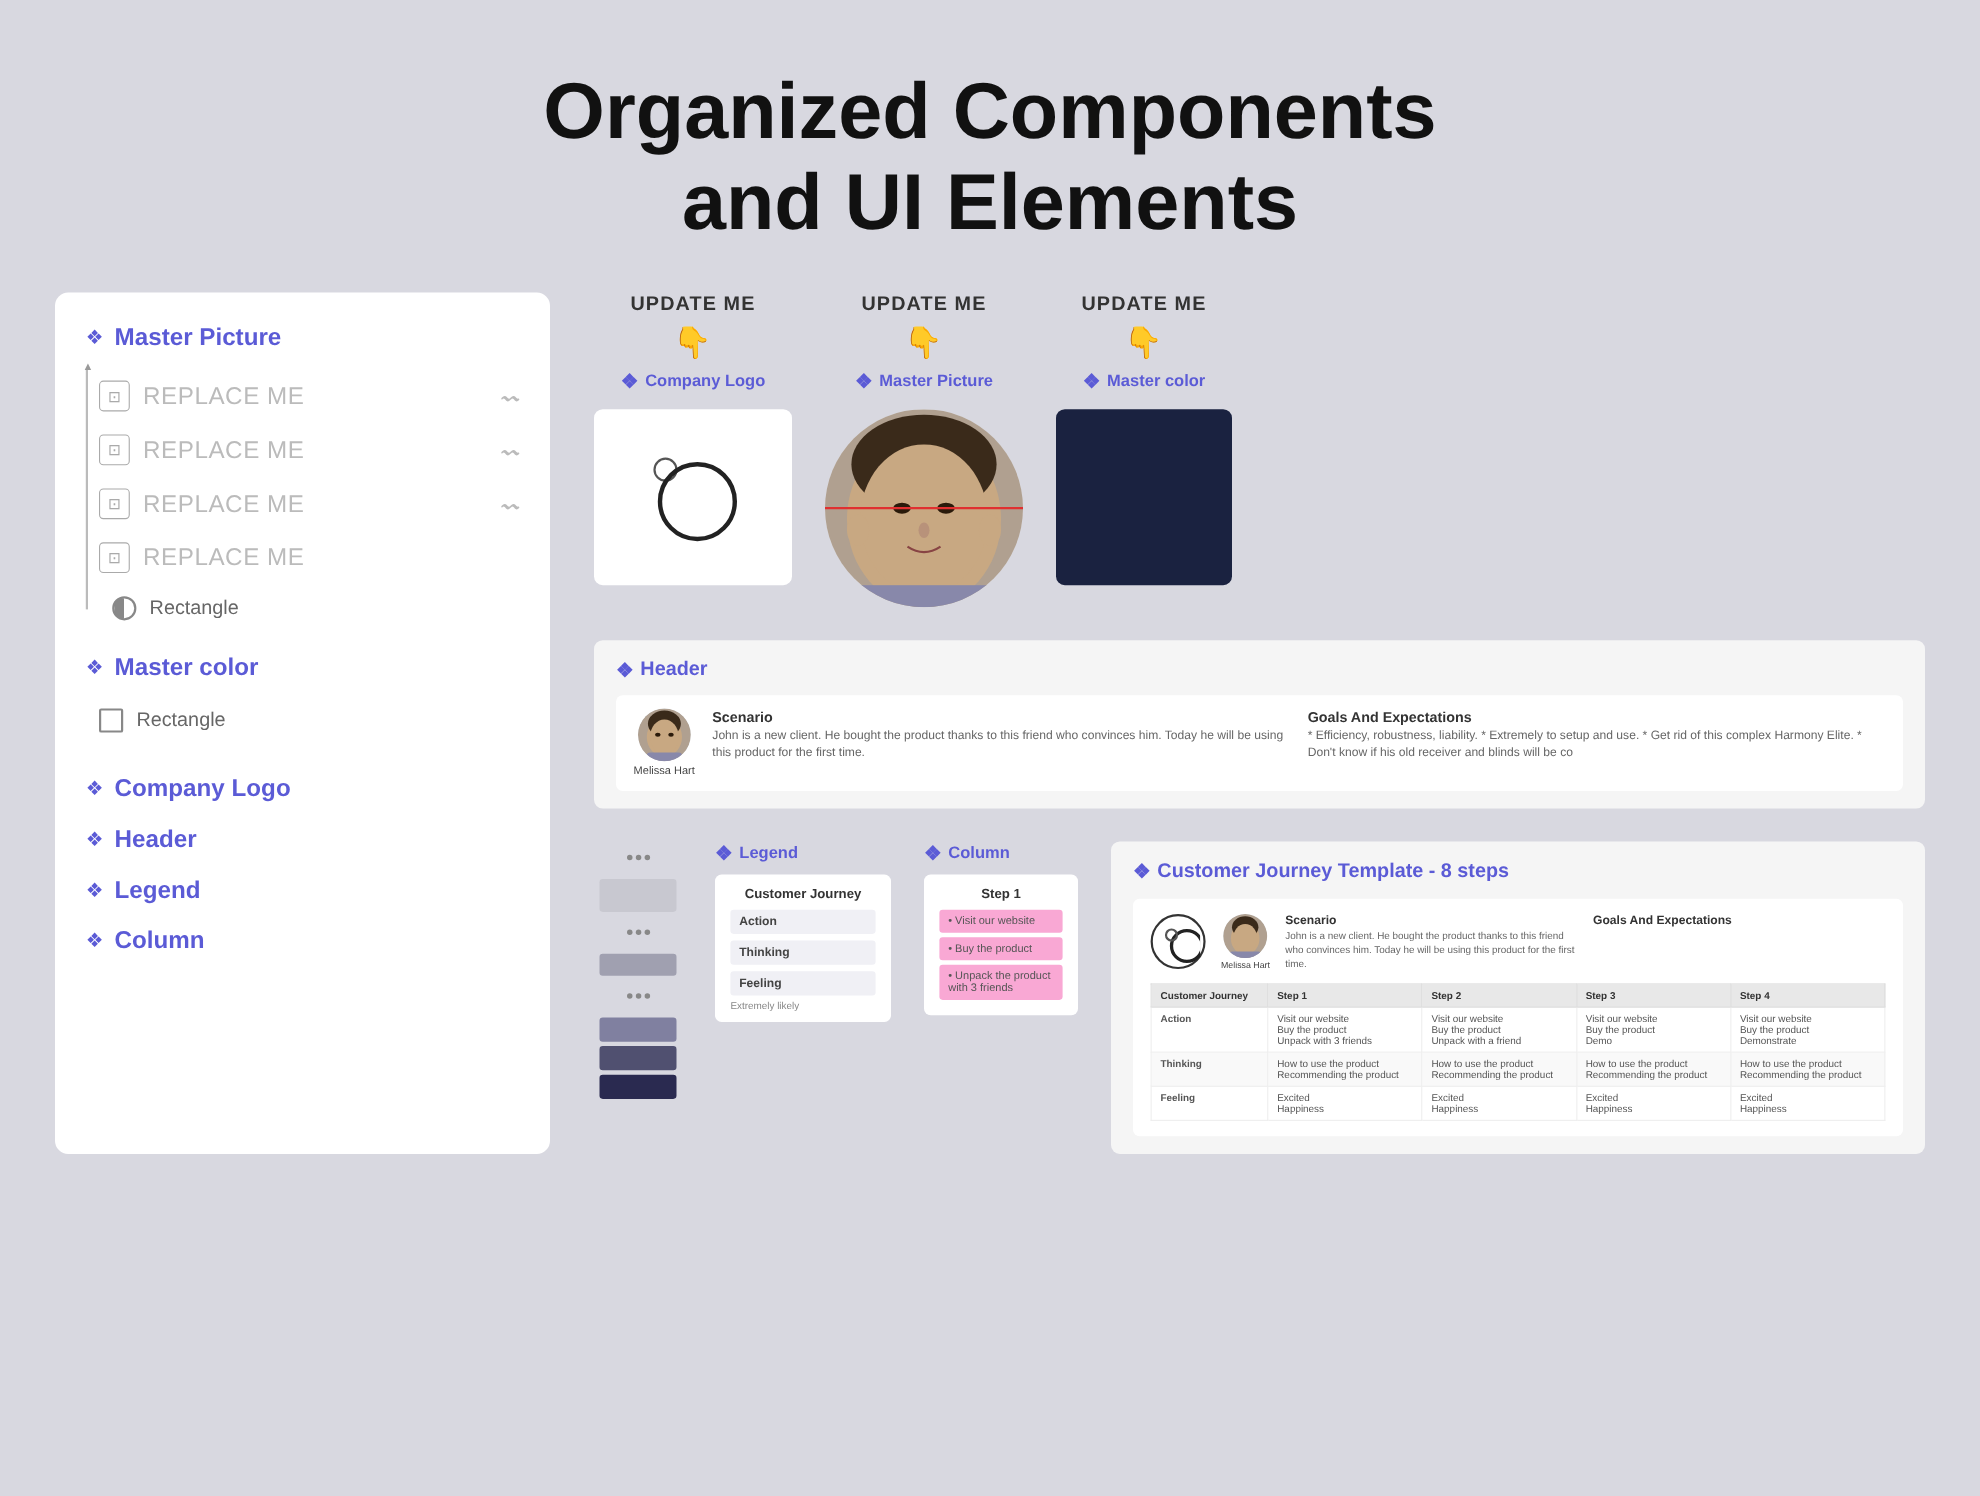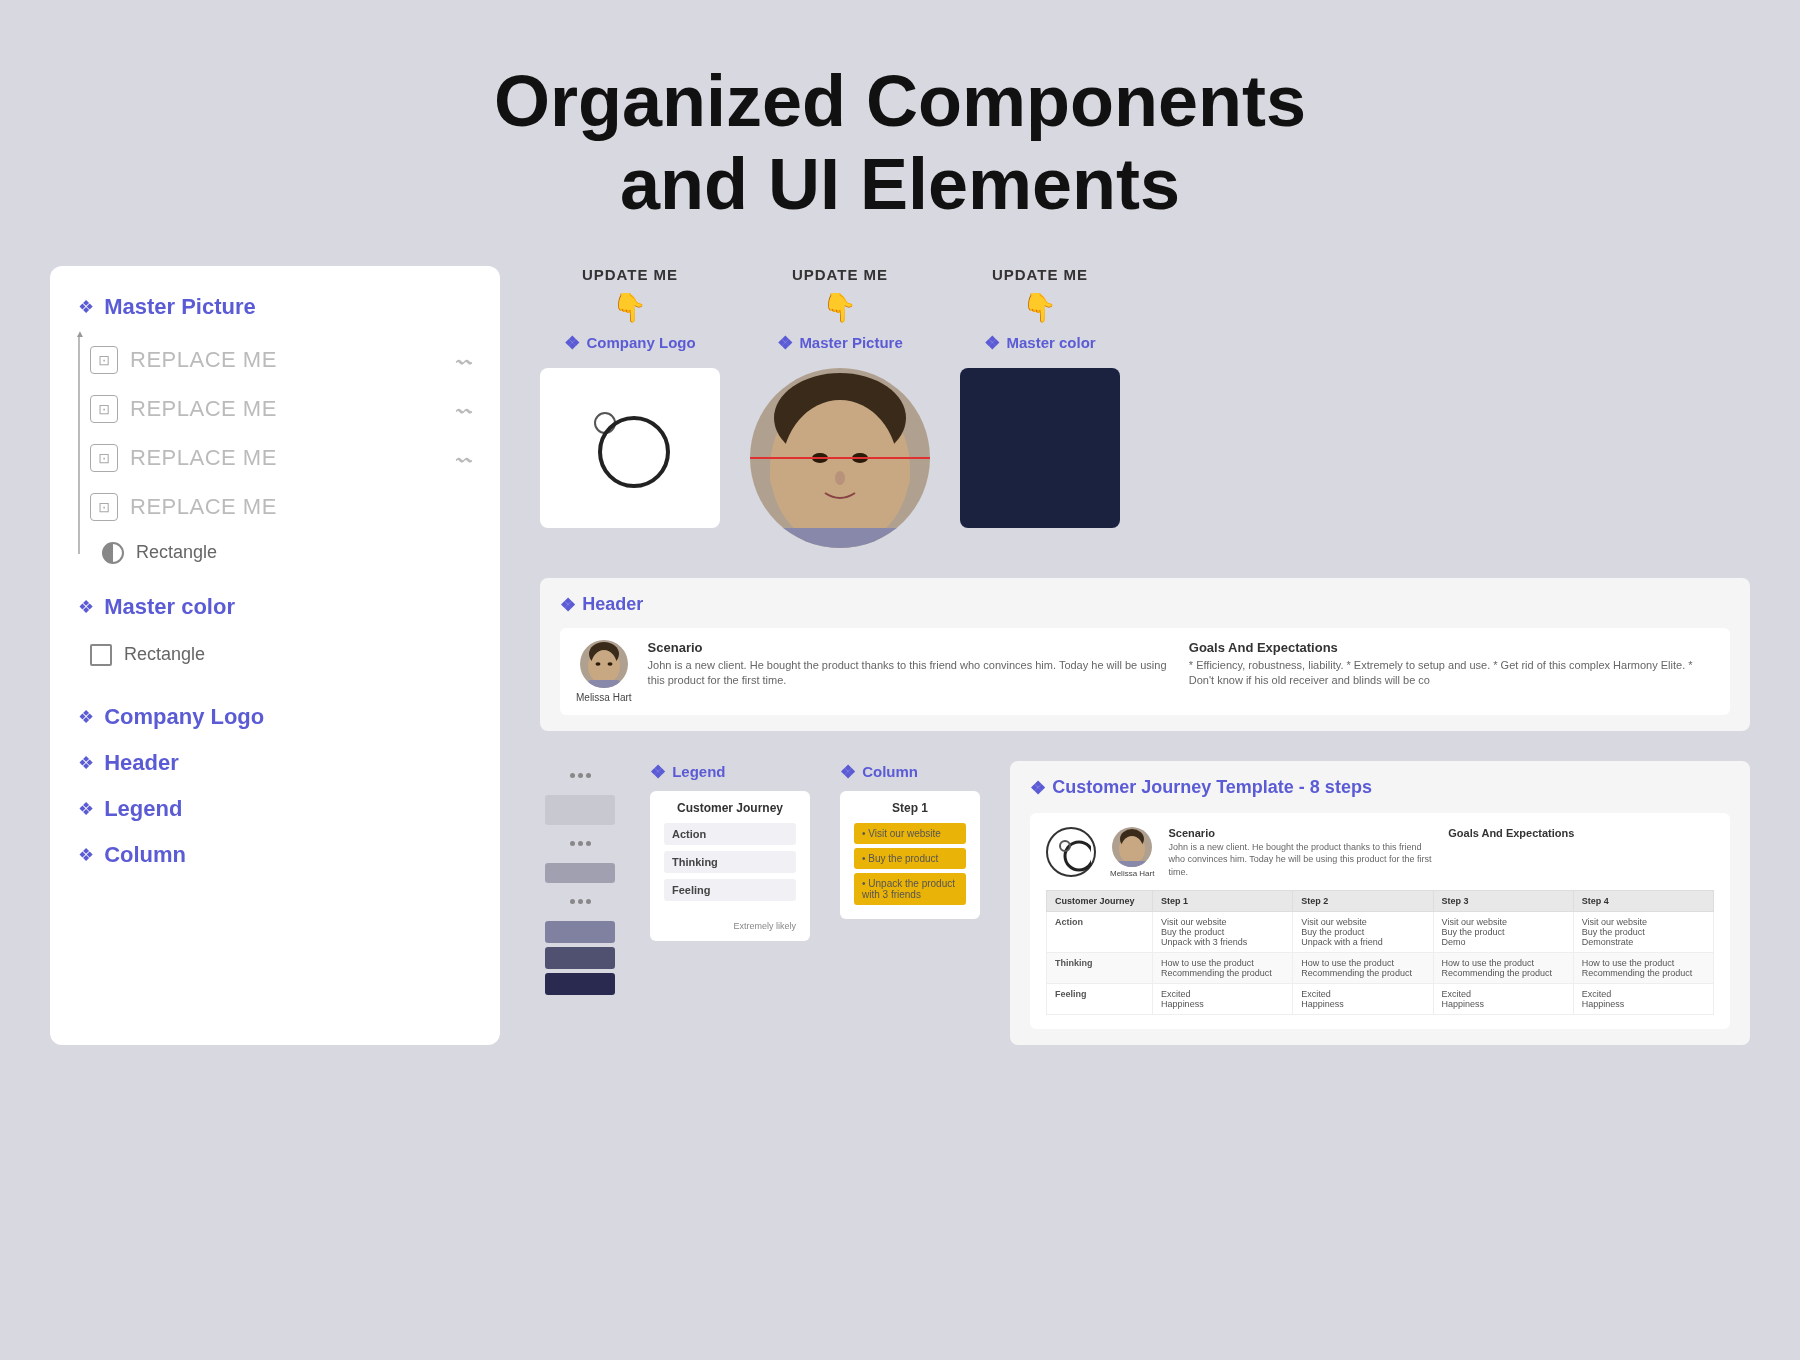--- a/index.html
+++ b/index.html
@@ -175,21 +175,21 @@
       gap: 30px;
       align-items: flex-start;
     }
     .update-card {
       display: flex;
       flex-direction: column;
       align-items: center;
       gap: 8px;
     }
     .update-label {
-      font-size: 15px;
+      font-size: 18px;
       font-weight: 700;
       color: #333;
       letter-spacing: 1px;
     }
     .emoji-icon {
       font-size: 28px;
     }
     .card-subtitle {
       display: flex;
       align-items: center;
@@ -382,21 +382,21 @@
       width: 140px;
     }
     .column-title {
       font-size: 12px;
       font-weight: 700;
       text-align: center;
       margin-bottom: 8px;
       color: #333;
     }
     .col-step {
-      background: #eab308;
+      background: #f9a8d4;
       border-radius: 3px;
       padding: 5px 8px;
       font-size: 10px;
       color: #555;
       margin-bottom: 4px;
     }
     
     .cj-section {
       background: #f5f5f5;
       border-radius: 8px;
@@ -712,21 +712,21 @@
             <span class="diamond-icon">❖</span>
             <span>Legend</span>
           </div>
           <div class="legend-card">
             <div class="legend-title">Customer Journey</div>
             <div class="legend-row">
               <div class="legend-item">Action</div>
               <div class="legend-item">Thinking</div>
               <div class="legend-item">Feeling</div>
             </div>
-            <div style="font-size:9px;color:#888;margin-top:20px;text-align:right;">Extremely likely</div>
+            <div style="font-size:9px;color:#888;margin-top:4px;text-align:left;">Extremely likely</div>
           </div>
         </div>
 
         <div>
           <div class="column-section-header">
             <span class="diamond-icon">❖</span>
             <span>Column</span>
           </div>
           <div class="column-card">
             <div class="column-title">Step 1</div>

